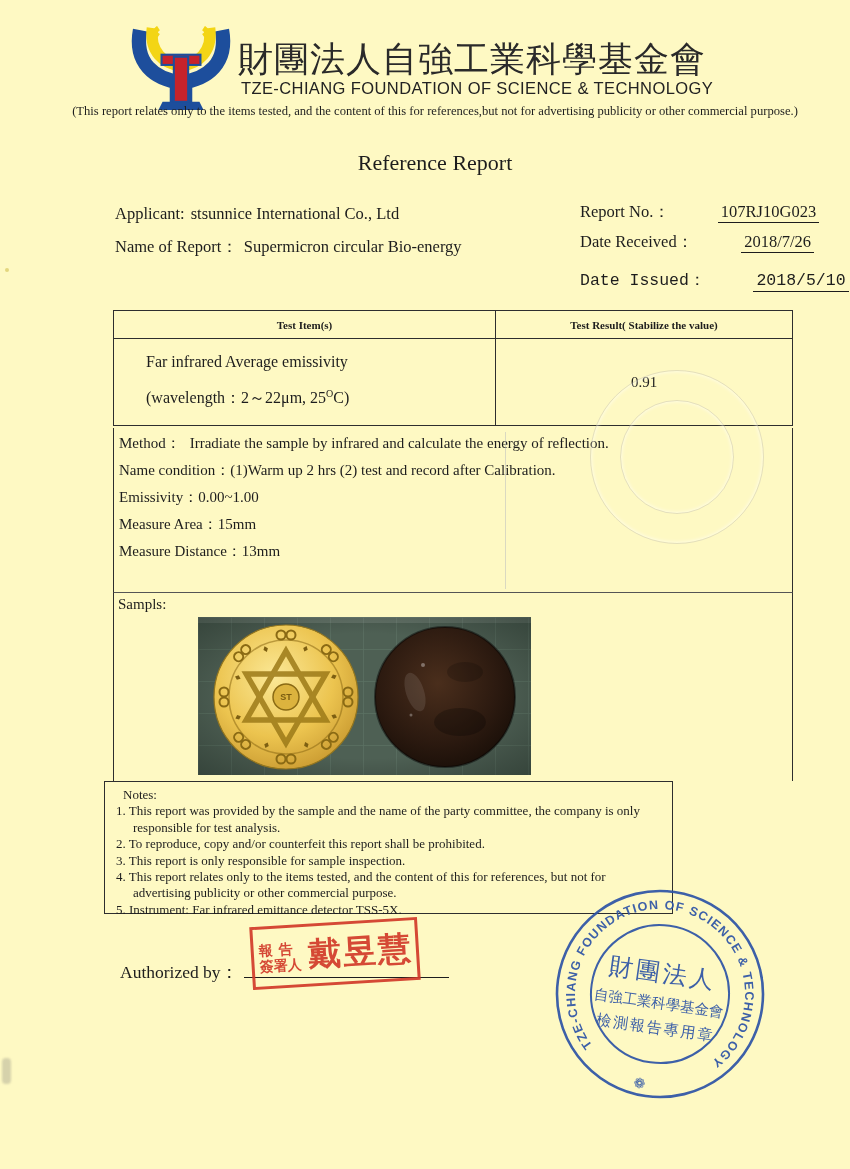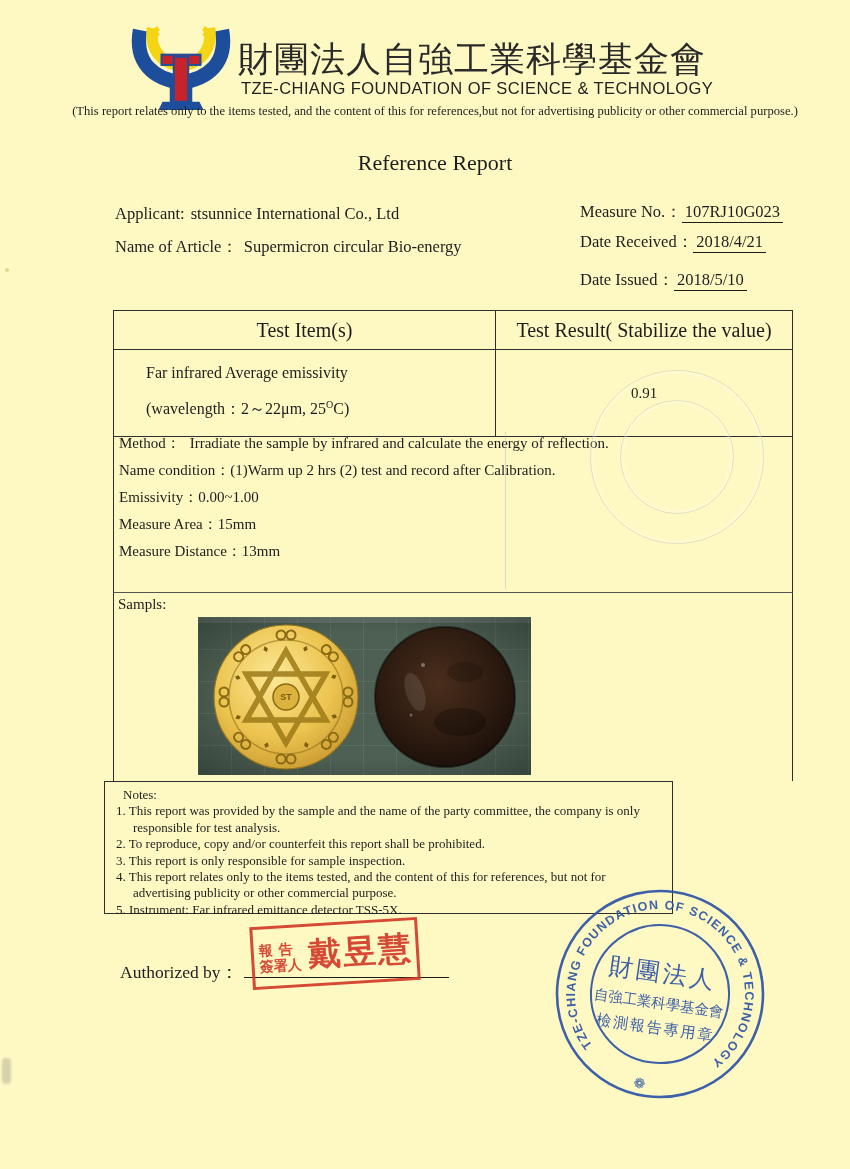--- a/index.html
+++ b/index.html
@@ -19,32 +19,32 @@
   .org-en{position:absolute; left:241px; top:79px; font-size:16.5px; letter-spacing:0.4px; color:#222;
     font-family:"Liberation Sans","DejaVu Sans",sans-serif; white-space:nowrap;}
   .disclaimer{position:absolute; left:0; top:104px; width:100%; text-align:center; font-size:12.6px; color:#1f1f1f;}
   .title{position:absolute; left:0; top:150px; width:100%; text-align:center; font-size:22px; font-weight:400; margin:0;}
 
   
   .info-left{position:absolute; left:115px; top:204px; font-size:16.5px;}
   .info-left .row{margin-bottom:12px; white-space:nowrap;}
   .info-right{position:absolute; left:580px; top:201px; font-size:16.5px;}
   .info-right .row{margin-bottom:8px; white-space:nowrap;}
-  .info-right .row.gap{margin-top:16px;}
-  .uval{border-bottom:1.3px solid #1d1d1d; padding:0 3px 1px 3px;}
+  .info-right .row.gap{margin-top:16px;font-family:Liberation Mono, monospace;}
+  .uval{border-bottom:1.3px solid #1d1d1d; padding:0 3px 1px 3px;margin-left:48px;}
   .vspan{margin-left:6px;}
 
   
   .result-table{position:absolute; left:113px; top:310px; width:680px; border:1.6px solid #2e2e2e; box-sizing:border-box; background:transparent;}
   .tr{display:flex;}
   .tr.head{border-bottom:1.6px solid #2e2e2e;}
   .th,.td{box-sizing:border-box;}
   .col-item{width:382px; border-right:1.6px solid #2e2e2e;}
   .col-res{flex:1;}
-  .th{font-weight:normal; font-size:20px; text-align:center; padding:8px 0 7px 0;}
+  .th{font-weight:bold; font-size:11px; text-align:center; padding:8px 0 7px 0;}
   .td.col-item{padding:7px 0 11px 32px; font-size:16px; line-height:32px;}
   .td.col-res{display:flex; align-items:center; justify-content:center; font-size:15px;}
   sup.deg{font-size:10px; vertical-align:6px;}
 
   
   .method-box{position:absolute; left:113px; top:428px; width:680px; height:165px; box-sizing:border-box;
     border-left:1.6px solid #2e2e2e; border-right:1.6px solid #2e2e2e; border-bottom:1.4px solid #555;
     font-size:15px; padding:7px 0 0 5px;}
   .method-box .ln{margin-bottom:10px; line-height:17px; white-space:nowrap;}
   .ln-indent{margin-left:60px;}
@@ -104,29 +104,29 @@
   <div class="org-en">TZE-CHIANG FOUNDATION OF SCIENCE &amp; TECHNOLOGY</div>
 
   <div class="disclaimer">(This report relates only to the items tested, and the content of this for references,but not for advertising publicity or other commercial purpose.)</div>
   <h1 class="title">Reference Report</h1>
 
   <div class="info-left">
     <div class="row">
       <span>Applicant:</span><span class="vspan">stsunnice International Co., Ltd</span>
     </div>
     <div class="row">
-      <span>Name of Article：</span><span class="vspan">Supermicron circular Bio-energy</span>
+      <span>Name of Report：</span><span class="vspan">Supermicron circular Bio-energy</span>
     </div>
   </div>
   <div class="info-right">
     <div class="row">
-      <span>Measure No.：</span><span class="uval">107RJ10G023</span>
-    </div>
-    <div class="row">
-      <span>Date Received：</span><span class="uval">2018/4/21</span>
+      <span>Report No.：</span><span class="uval">107RJ10G023</span>
+    </div>
+    <div class="row">
+      <span>Date Received：</span><span class="uval">2018/7/26</span>
     </div>
     <div class="row gap">
       <span>Date Issued：</span><span class="uval">2018/5/10</span>
     </div>
   </div>
 
   <div class="result-table">
     <div class="tr head">
       <div class="th col-item">Test Item(s)</div>
       <div class="th col-res">Test Result( Stabilize the value)</div>

